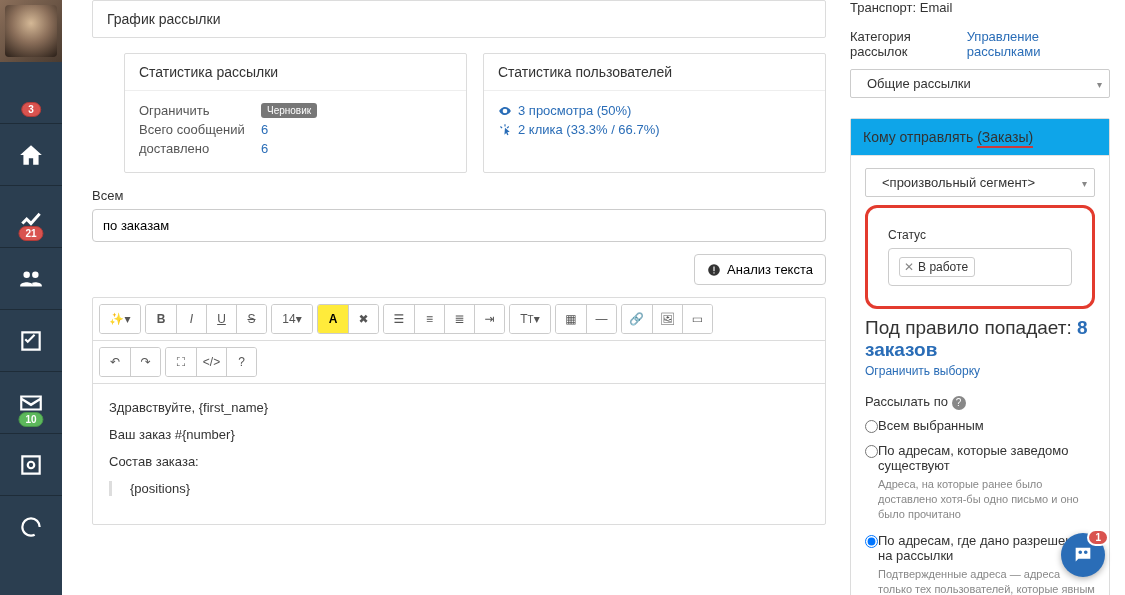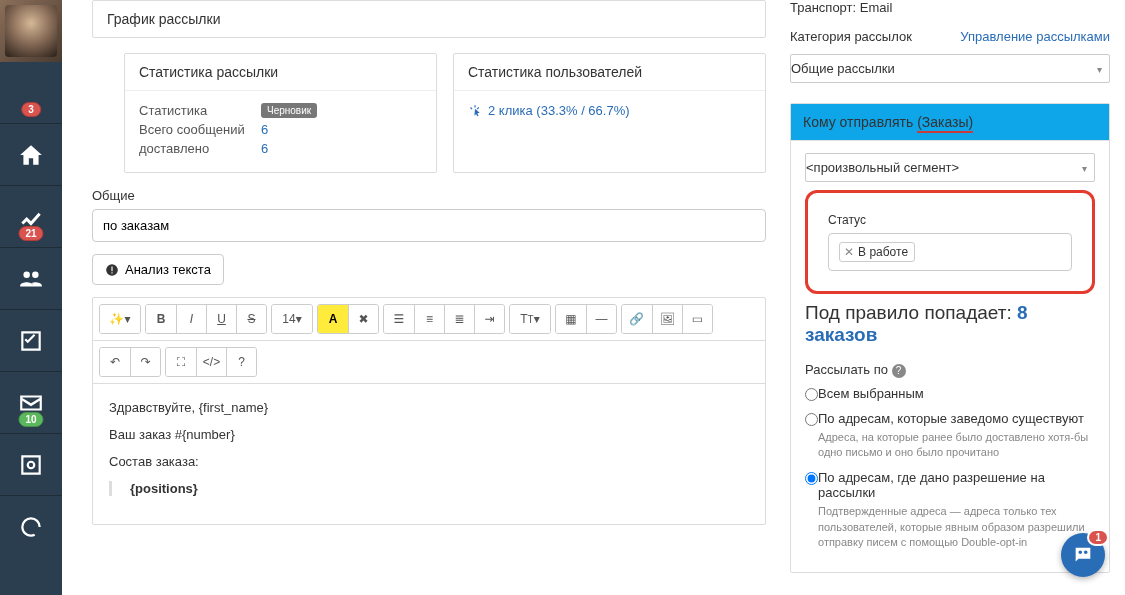--- a/index.html
+++ b/index.html
@@ -9,49 +9,49 @@
 .avatar{width:62px;height:62px;background:linear-gradient(135deg,#8b6f5a 0%,#4a3b30 100%);position:relative;}
 .avatar::after{content:"";position:absolute;inset:5px;background:radial-gradient(circle at 50% 35%,#d4b896 0%,#8b6f5a 45%,#2a1f18 100%);border-radius:4px;}
 .badge-red{background:#d9534f;color:#fff;font-size:10px;font-weight:bold;border-radius:10px;padding:1px 6px;min-width:18px;text-align:center;display:inline-block;border:1px solid #b03b38;}
 .badge-green{background:#5cb85c;color:#fff;font-size:10px;font-weight:bold;border-radius:10px;padding:1px 6px;min-width:18px;text-align:center;display:inline-block;border:1px solid #47934a;}
 .nav-item{width:62px;height:62px;display:flex;align-items:center;justify-content:center;position:relative;color:#fff;cursor:pointer;}
 .nav-item.sep{border-bottom:1px solid #1e2c38;}
 .nav-item svg{width:26px;height:26px;fill:#fff;}
 .nav-badge-wrap{position:absolute;bottom:6px;left:50%;transform:translateX(-50%);}
 .main{flex:1;display:flex;padding:0 15px 0 30px;overflow:hidden;}
 .col-left{flex:1;min-width:0;padding-right:24px;}
-.col-right{width:320px;}
+.col-right{width:260px;}
 .panel{border:1px solid #dcdcdc;border-radius:2px;margin-bottom:15px;background:#fff;}
 .panel-head{padding:10px 14px;font-size:14px;color:#333;}
 .panel-body{padding:12px 14px;border-top:1px solid #eee;}
 .two{display:flex;gap:16px;margin-left:32px;}
 .two .panel{flex:1;}
 .kv{display:flex;gap:12px;margin-bottom:4px;}
 .kv .k{width:110px;color:#555;}
 .kv .v{color:#2a6db7;}
 .badge-grey{background:#777;color:#fff;font-size:10px;border-radius:3px;padding:2px 6px;}
 .stat-line{color:#2a6db7;font-size:13px;margin-bottom:4px;display:flex;align-items:center;gap:6px;}
 .stat-ico{width:14px;height:14px;display:inline-block;}
 .label{font-size:13px;color:#333;margin-bottom:6px;display:block;}
 .input{width:100%;border:1px solid #ccc;border-radius:4px;padding:8px 10px;font-size:13px;background:#fff;}
 .btn{border:1px solid #ccc;background:#fff;border-radius:4px;padding:7px 12px;font-size:13px;display:inline-flex;align-items:center;gap:6px;cursor:pointer;}
-.btn-row{display:flex;justify-content:flex-start;margin:12px 0;}
+.btn-row{display:flex;justify-content:flex-end;margin:12px 0;}
 .editor{border:1px solid #dcdcdc;border-radius:2px;}
 .toolbar{border-bottom:1px solid #dcdcdc;padding:6px;display:flex;flex-wrap:wrap;gap:4px;}
 .tbgrp{display:flex;border:1px solid #ccc;border-radius:3px;overflow:hidden;}
 .tbbtn{width:30px;height:28px;display:flex;align-items:center;justify-content:center;background:#fff;border-left:1px solid #ccc;cursor:pointer;font-size:12px;color:#555;}
 .tbbtn:first-child{border-left:none;}
 .tbbtn.wide{width:40px;}
 .editor-body{padding:16px;font-size:13px;color:#333;}
 .editor-body p{margin-bottom:12px;}
-.quote{border-left:3px solid #ddd;padding-left:18px;margin-top:8px;font-weight:bold;}
+.quote{border-left:3px solid #ddd;padding-left:18px;margin-top:8px;}
 .rhs-row{display:flex;justify-content:space-between;margin-bottom:10px;}
 .link{color:#2a6db7;cursor:pointer;}
 .link-sm{color:#2a6db7;font-size:12px;cursor:pointer;}
-.select{width:100%;border:1px solid #ccc;border-radius:2px;padding:6px 0;font-size:13px;background:#fff;appearance:none;position:relative;}
+.select{width:100%;border:1px solid #ccc;border-radius:2px;padding:6px 16px;font-size:13px;background:#fff;appearance:none;position:relative;}
 .select-wrap{position:relative;}
 .select-wrap::after{content:"▾";position:absolute;right:8px;top:50%;transform:translateY(-50%);color:#888;font-size:10px;pointer-events:none;}
 .panel-head.greyhd{background:#0ea5e9;border-bottom:1px solid #e3e3e3;padding:10px 12px;}
 .headline-mark{text-decoration:none;border-bottom:2px solid #cc3a3a;padding-bottom:1px;}
 .hl-red-box{border:3px solid #e33b2e;border-radius:12px;padding:20px;margin:8px 0 2px;}
 .filter-inner{border:1px solid #ccc;border-radius:4px;padding:8px 10px;}
 .tag{display:inline-flex;align-items:center;border:1px solid #ccc;border-radius:3px;padding:2px 6px 2px 4px;font-size:12px;background:#fff;gap:4px;}
 .tag .x{color:#888;font-size:12px;cursor:pointer;}
 .rule-line{font-size:19px;margin:8px 0 2px;}
 .radio-list{margin-top:8px;}
@@ -115,48 +115,54 @@
     <div class="col-left">
       <div class="panel">
         <div class="panel-head">График рассылки</div>
       </div>
 
       <div class="two">
         <div class="panel">
           <div class="panel-head">Статистика рассылки</div>
           <div class="panel-body">
             <div class="kv">
-                <span class="k">Статистика</span>
+                <span class="k">Ограничить</span>
                 <span class="badge-grey">Черновик</span>
               </div>
             <div class="kv">
                 <span class="k">Всего сообщений</span>
                 <span class="v">6</span>
               </div>
             <div class="kv">
                 <span class="k">доставлено</span>
                 <span class="v">6</span>
               </div>
           </div>
         </div>
 
         <div class="panel">
           <div class="panel-head">Статистика пользователей</div>
           <div class="panel-body">
             <div class="stat-line">
               <svg class="stat-ico" viewBox="0 0 24 24" fill="#2a6db7">
+                  <path d="M12 5c-5 0-9 4.5-10 7 1 2.5 5 7 10 7s9-4.5 10-7c-1-2.5-5-7-10-7zm0 11a4 4 0 110-8 4 4 0 010 8z"></path>
+                </svg>
+              <span>3 просмотра (50%)</span>
+            </div>
+            <div class="stat-line">
+              <svg class="stat-ico" viewBox="0 0 24 24" fill="#2a6db7">
                   <path d="M11 2v4h2V2h-2zm6.7 3.3l-2.8 2.8 1.4 1.4 2.8-2.8-1.4-1.4zM4.9 5.3L3.5 6.7l2.8 2.8 1.4-1.4-2.8-2.8zM12 8l-1 12 3-3 2 4 2-1-2-4 4-1-8-7z"></path>
                 </svg>
               <span>2 клика (33.3% / 66.7%)</span>
             </div>
           </div>
         </div>
       </div>
 
-      <label class="label">Общие</label>
+      <label class="label">Всем</label>
       <input class="input" value="по заказам" style="">
 
       <div class="btn-row">
         <button class="btn">
           <svg width="14" height="14" viewBox="0 0 24 24" fill="#333">
               <circle cx="12" cy="12" r="10"></circle>
               <rect x="11" y="6" width="2" height="8" fill="#fff"></rect>
               <rect x="11" y="16" width="2" height="2" fill="#fff"></rect>
             </svg>
           <span>Анализ текста</span>
@@ -261,20 +267,21 @@
                 <span class="x">✕</span>
                 <span>В работе</span>
               </span>
             </div>
           </div>
 
           <div class="rule-line">
             <span>Под правило попадает:</span>
             <b class="link">8 заказов</b>
           </div>
+          <div><span class="link-sm">Ограничить выборку</span></div>
 
           <div style="margin-top:16px;">
             <span>Рассылать по</span>
             <span class="help-ico">?</span>
           </div>
 
           <div class="radio-list">
             <label class="radio-item">
               <input type="radio" name="sb" style="">
               <span>Всем выбранным</span>

